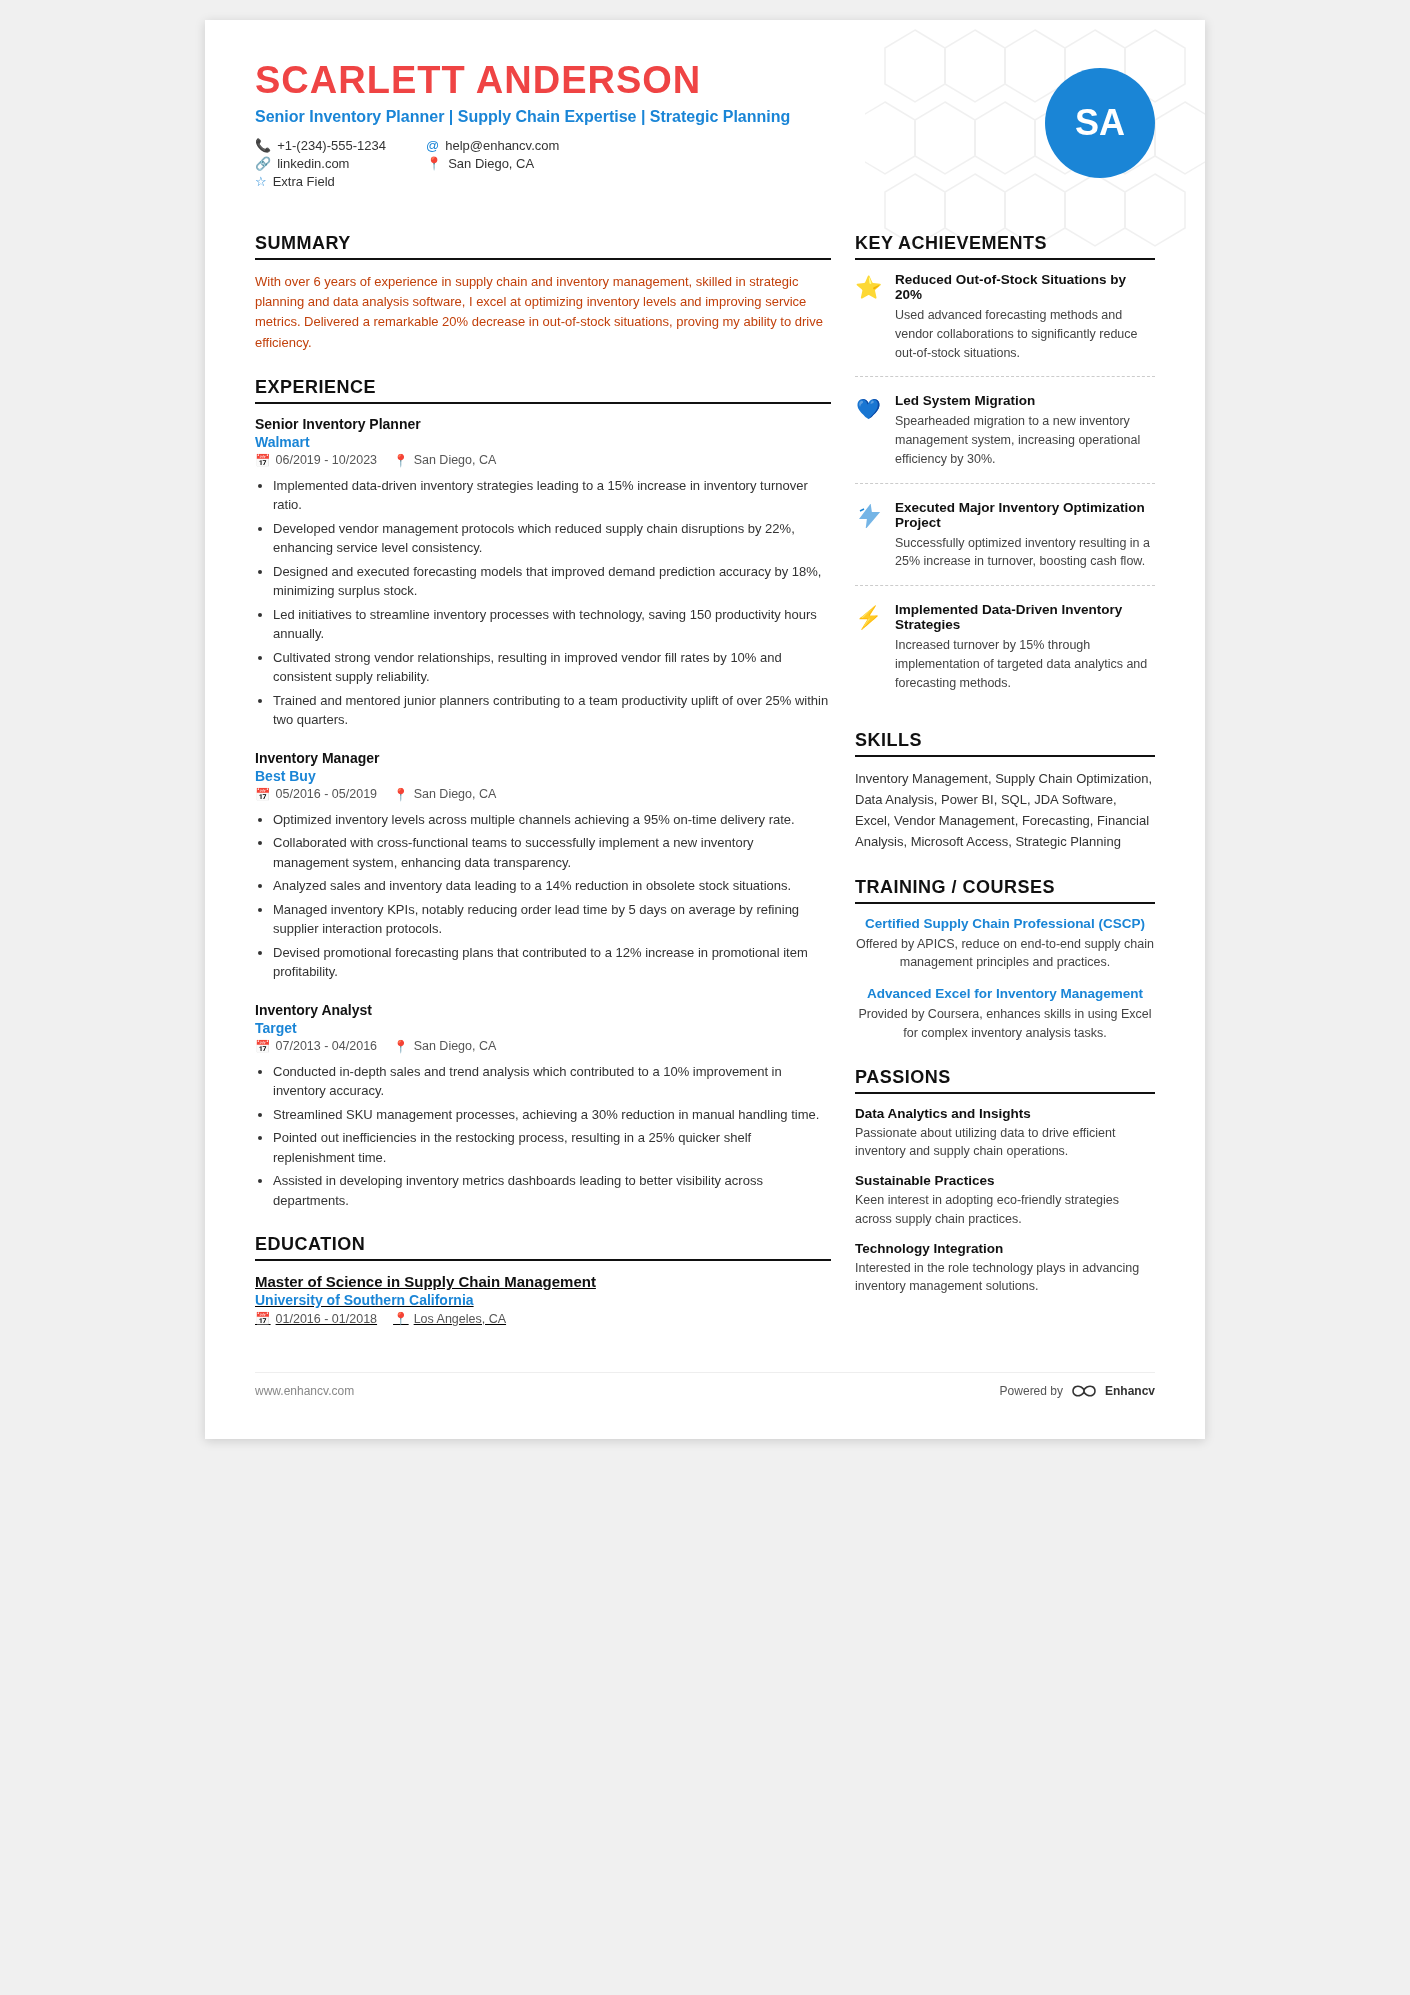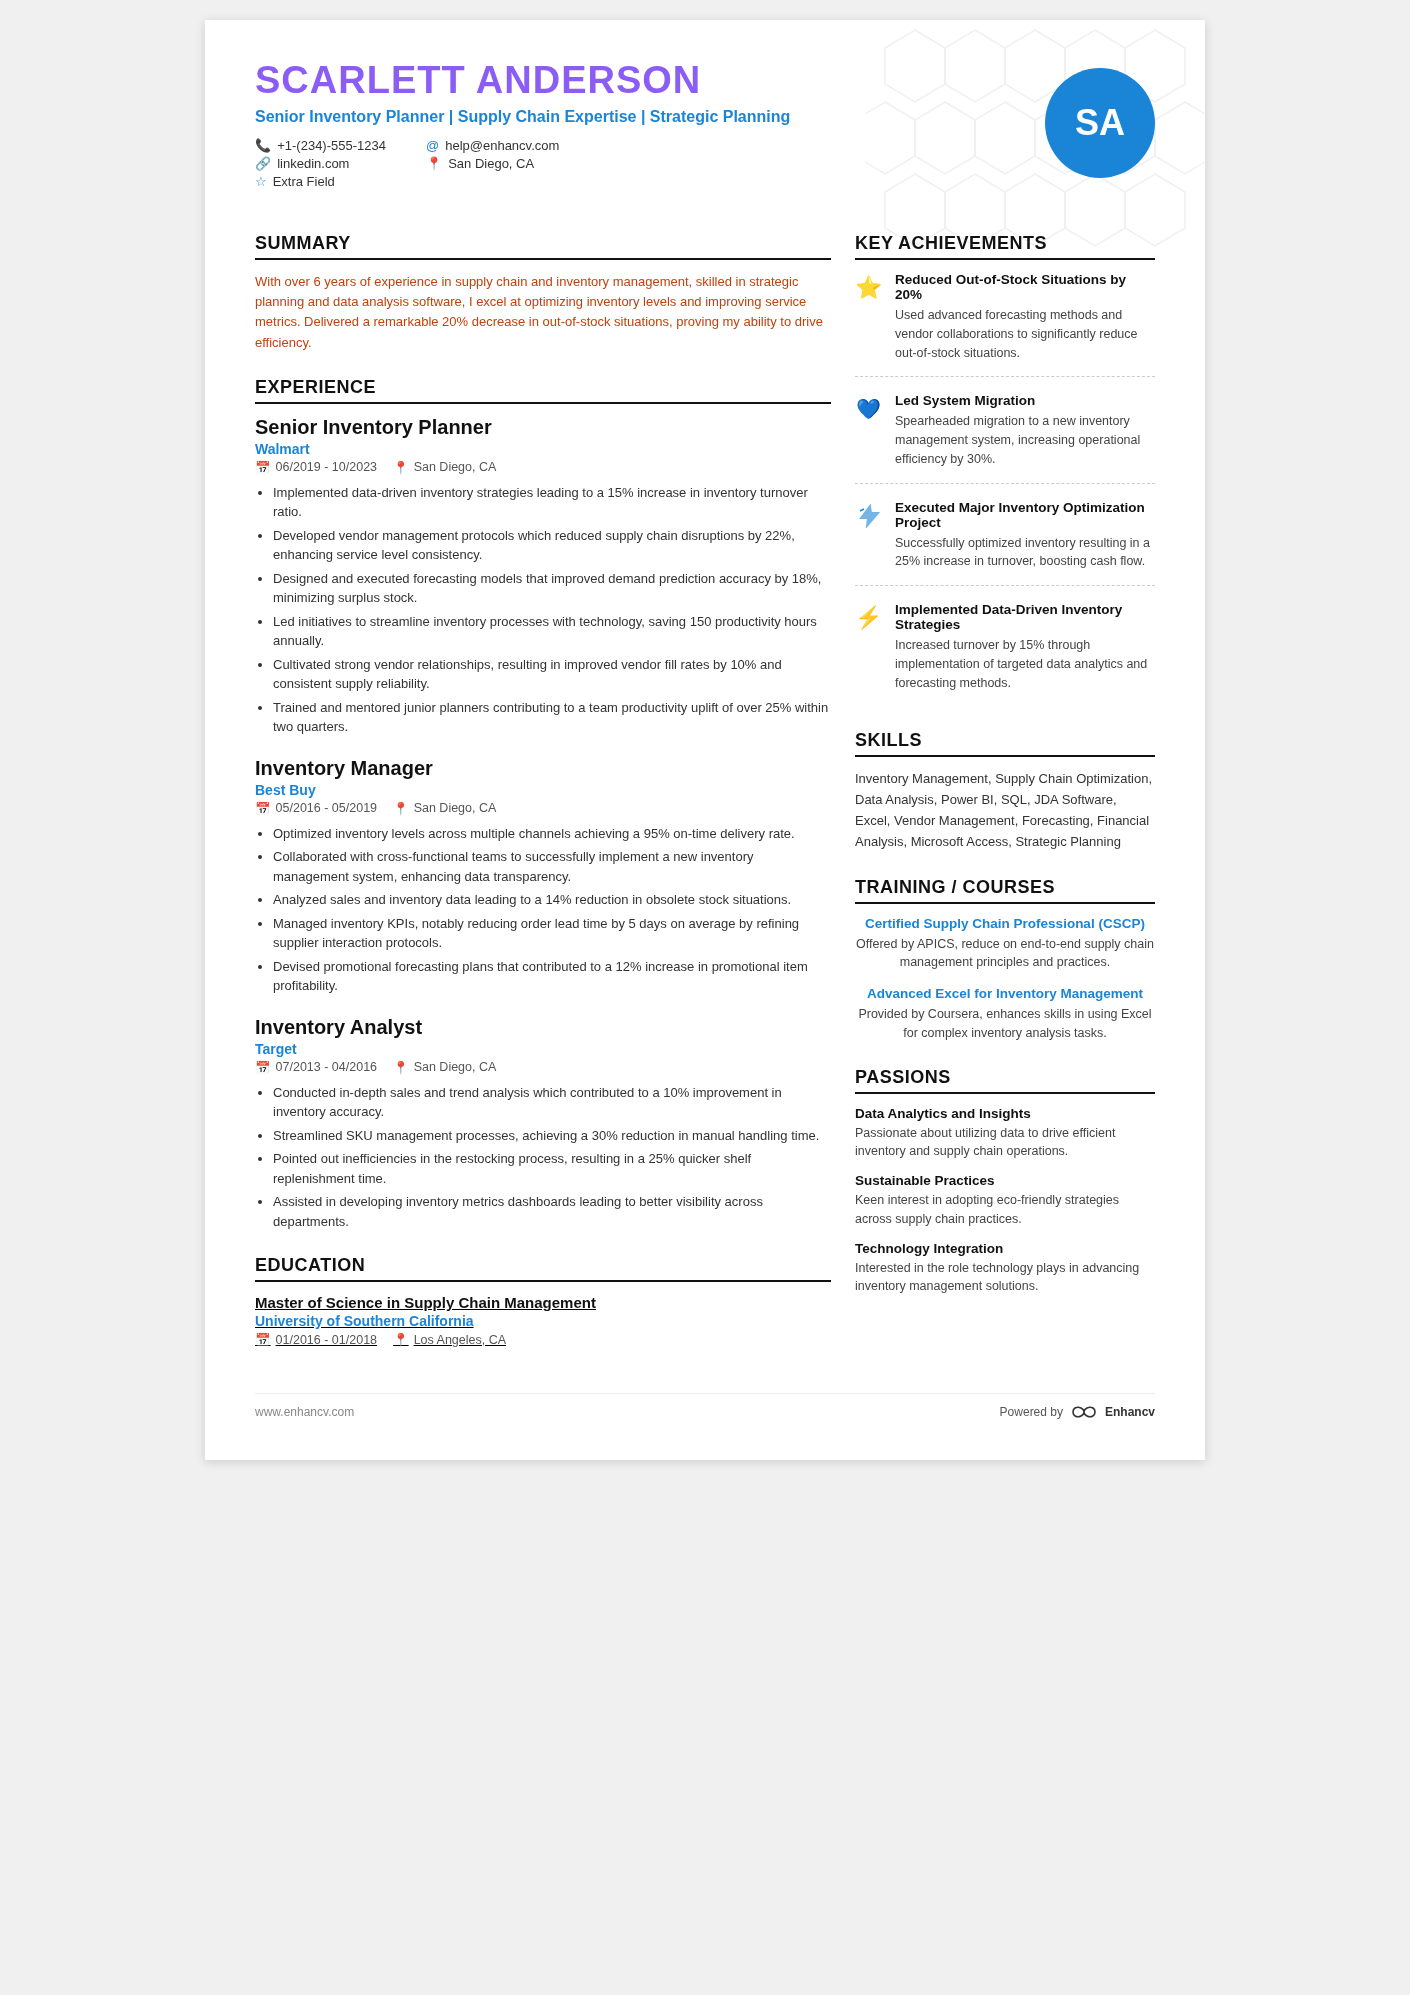--- a/index.html
+++ b/index.html
@@ -33,21 +33,21 @@
       flex-shrink: 0;
     }
 
     
     .header {
       position: relative;
     }
     .header-name {
       font-size: 38px;
       font-weight: 900;
-      color: #8b5cf6;
+      color: #ef4444;
       letter-spacing: 1px;
       line-height: 1.1;
     }
     .header-title {
       font-size: 16px;
       font-weight: 700;
       color: #1a85d6;
       margin-top: 4px;
       line-height: 1.4;
     }
@@ -105,21 +105,21 @@
       font-size: 13px;
       color: #c2410c;
       line-height: 1.55;
     }
 
     
     .exp-block {
       margin-bottom: 20px;
     }
     .exp-job-title {
-      font-size: 20px;
+      font-size: 14px;
       font-weight: 700;
       color: #111;
       margin-bottom: 2px;
     }
     .exp-company {
       font-size: 14px;
       font-weight: 700;
       color: #1a85d6;
       margin-bottom: 3px;
     }

